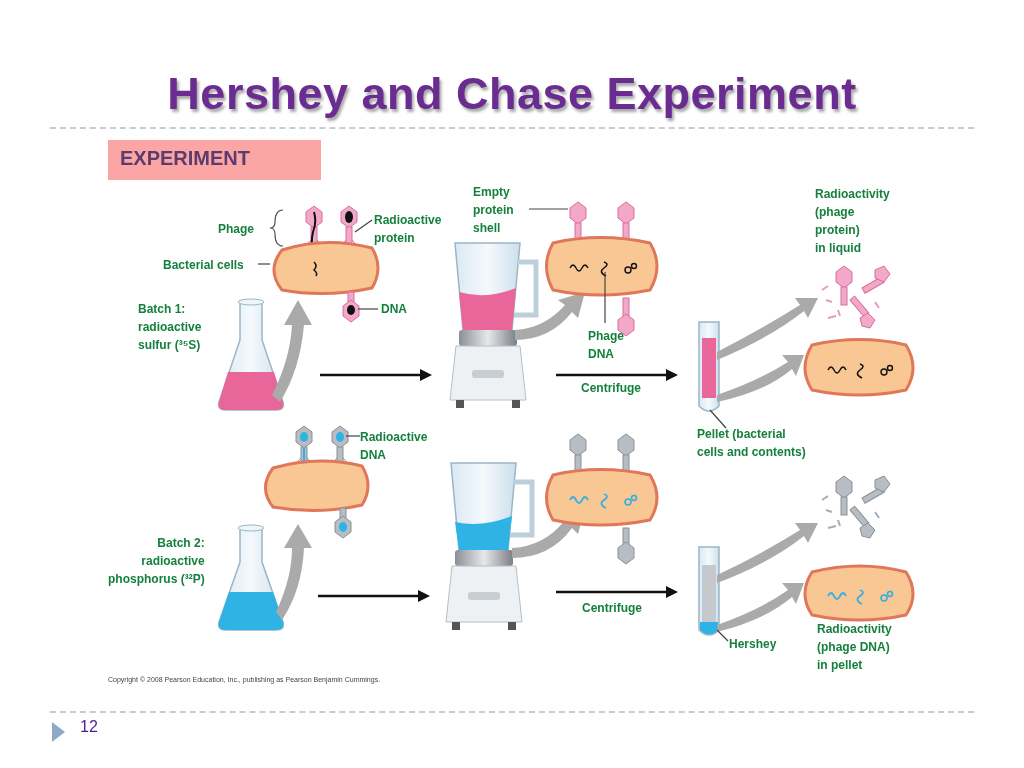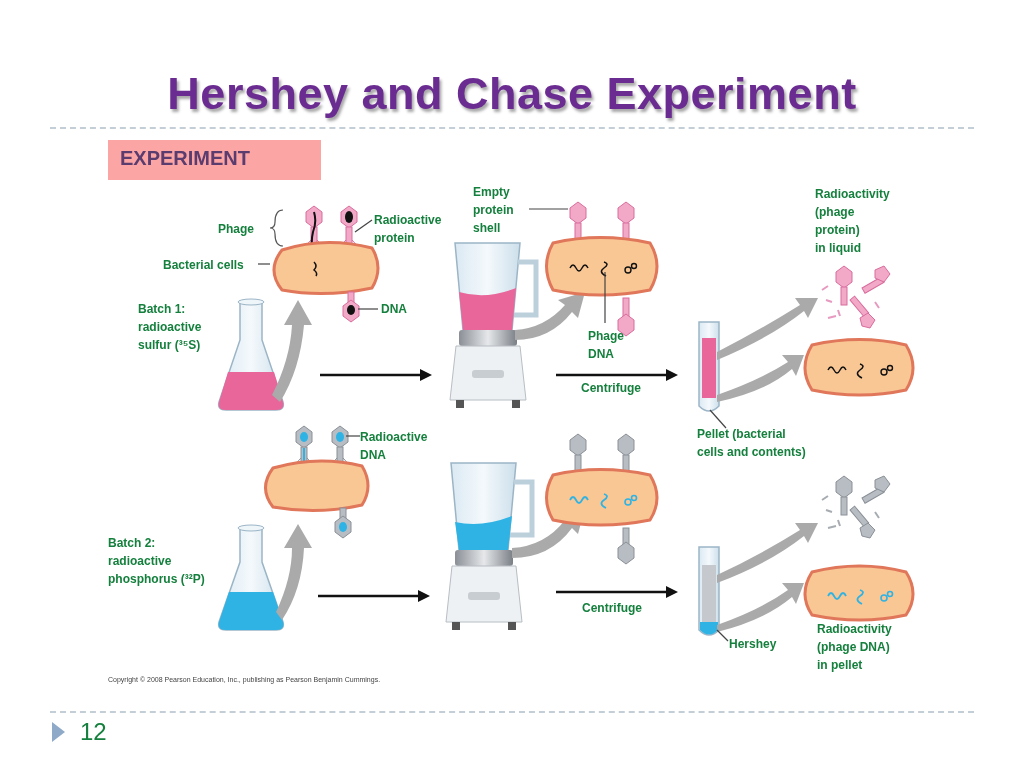--- a/index.html
+++ b/index.html
@@ -11,21 +11,21 @@
       font-family: "Liberation Sans", sans-serif; font-weight: bold; font-size: 45px;
       color: #6b2c91; text-shadow: 2px 3px 3px rgba(0,0,0,0.35); letter-spacing: 0.5px;
     }
     .rule { left: 50px; width: 924px; height: 0; border-top: 2px dashed #c4ced6; }
     .exp-bar {
       left: 108px; top: 140px; width: 213px; height: 40px; background: #fca5a5;
       font-weight: bold; font-size: 20px; color: #5b3c6e; padding: 7px 0 0 12px;
     }
     .lbl { font-weight: bold; font-size: 12px; line-height: 18px; color: #15803d; white-space: pre-line; }
     .copyright { font-size: 7px; color: #444; left: 108px; top: 676px; }
-    .pageno { left: 80px; top: 718px; font-size: 24px; color: #15803d; }
+    .pageno { left: 80px; top: 718px; font-size: 16px; color: #4c1d95; }
     .page-tri { left: 52px; top: 722px; width: 0; height: 0;
       border-top: 10px solid transparent; border-bottom: 10px solid transparent; border-left: 13px solid #8eaac8; }
     svg.art { position: absolute; left: 0; top: 0; }
   </style>
 </head>
 <body>
 
 <div class="abs title">Hershey and Chase Experiment</div>
 <div class="abs rule" style="top:127px;"></div>
 <div class="abs exp-bar">EXPERIMENT</div>
@@ -249,21 +249,21 @@
 <div class="abs lbl" style="left:581px;top:379px;">Centrifuge</div>
 <div class="abs lbl" style="left:815px;top:185px;">Radioactivity
 (phage
 protein)
 in liquid</div>
 <div class="abs lbl" style="left:697px;top:425px;">Pellet (bacterial
 cells and contents)</div>
 
 <div class="abs lbl" style="left:360px;top:428px;">Radioactive
 DNA</div>
-<div class="abs lbl" style="left:108px;top:534px;">Batch 2:
+<div class="abs lbl" style="left:108px;top:534px;text-align:right;">Batch 2:
 radioactive
 phosphorus (³²P)</div>
 <div class="abs lbl" style="left:582px;top:599px;">Centrifuge</div>
 <div class="abs lbl" style="left:729px;top:635px;">Hershey</div>
 <div class="abs lbl" style="left:817px;top:620px;">Radioactivity
 (phage DNA)
 in pellet</div>
 
 <div class="abs copyright">Copyright © 2008 Pearson Education, Inc., publishing as Pearson Benjamin Cummings.</div>
 <div class="abs rule" style="top:711px;"></div>

